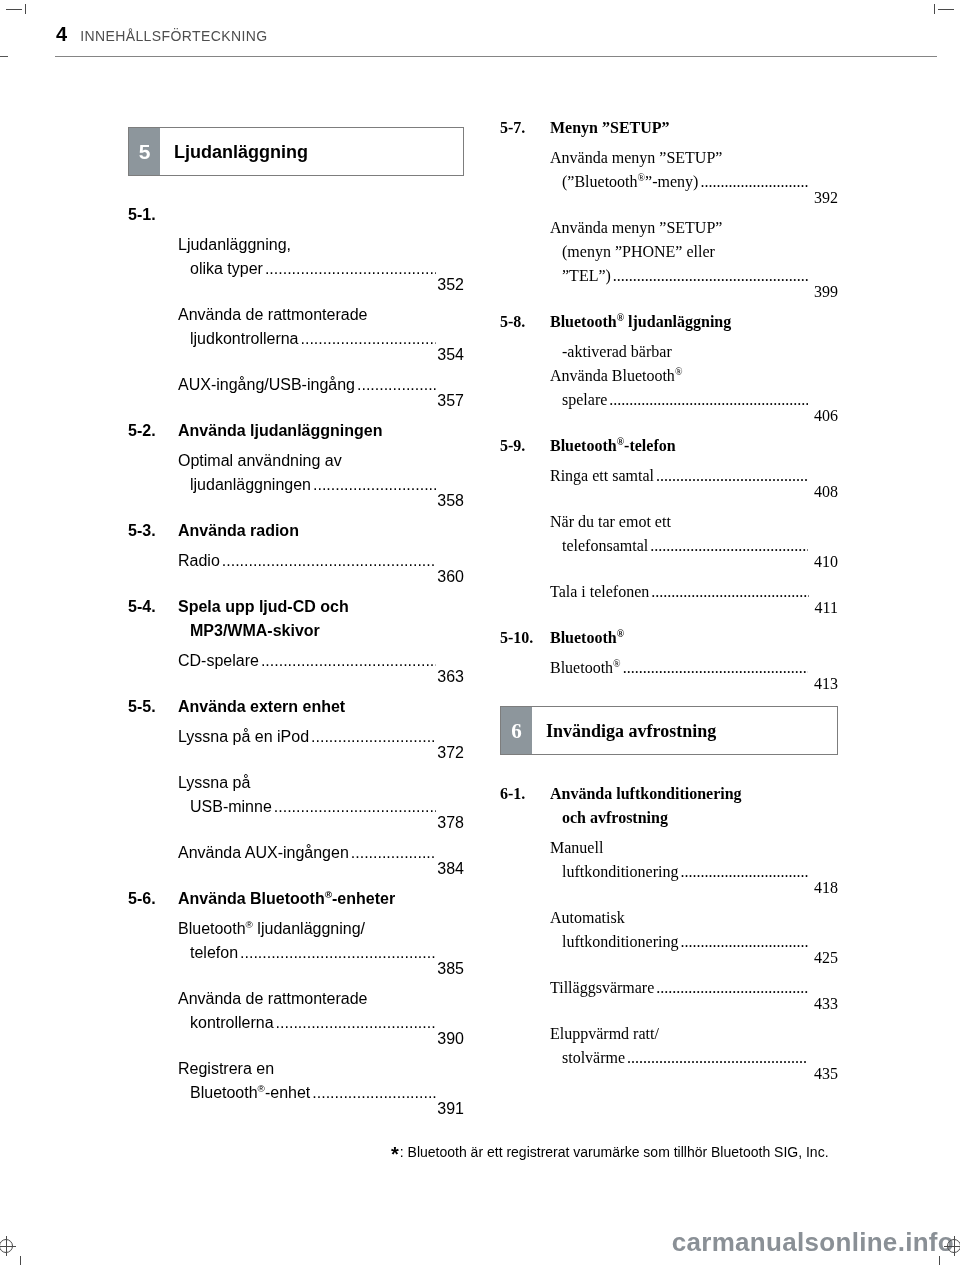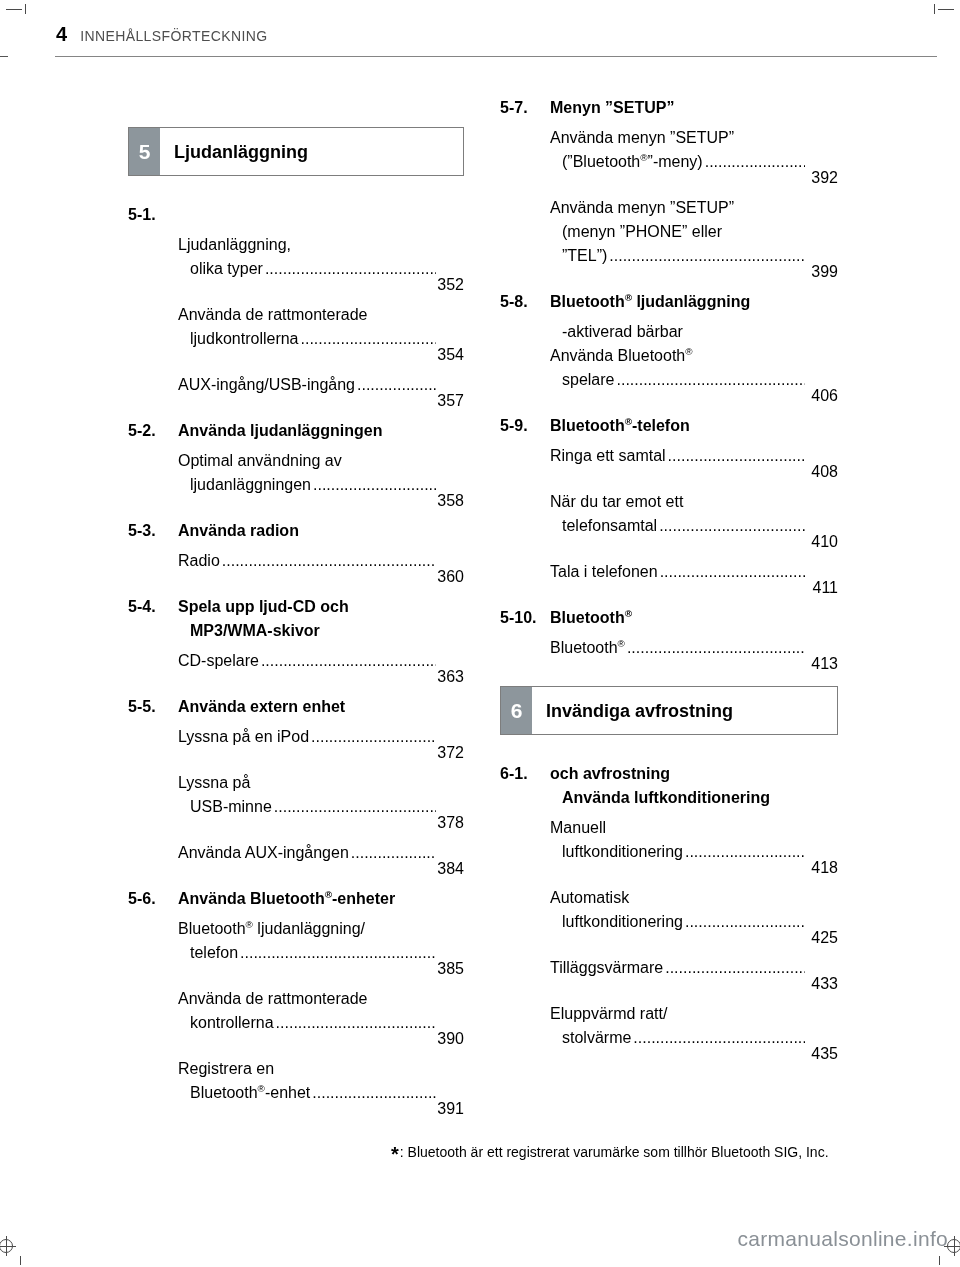--- a/index.html
+++ b/index.html
@@ -15,21 +15,21 @@
   
   .page-header { position:absolute; top:23px; left:56px; display:flex; align-items:baseline; gap:13px; }
   .page-number-big { font-size:20px; font-weight:bold; color:#000; }
   .header-title { font-size:14px; color:#4e4e4e; letter-spacing:0.4px; }
   .header-rule { position:absolute; top:56px; left:55px; width:882px; height:1px; background:#858585; }
   .edge-dash { position:absolute; top:56px; left:0; width:8px; height:1px; background:#555; }
 
   
   .col { position:absolute; font-size:16px; line-height:24px; color:#000; }
   .col-left  { top:127px; left:128px; width:336px; }
-  .col-right { top:96px; left:500px; width:338px; }
+  .col-right { top:116px; left:500px; width:338px;font-family:Liberation Serif, serif; }
 
   
   .banner { display:flex; height:49px; border:1px solid #7d7d7d; margin-bottom:27px; background:#fff; }
   .banner:not(:first-child) { margin-top:10px; }
   .banner-num { width:31px; flex:none; background:#8d969c; color:#fff; font-size:21px; font-weight:bold;
                 display:flex; align-items:center; justify-content:center; }
   .banner-title { flex:1; display:flex; align-items:center; padding-left:14px;
                   font-size:18px; font-weight:bold; color:#000; }
 
   
@@ -44,21 +44,21 @@
   .leader { flex:1 1 0; min-width:0; overflow:hidden; white-space:nowrap; margin:0 1px 0 2px; }
   .page-ref { flex:none;margin-top:16px; }
   .col-right .page-ref { margin-left:5px; }
   sup { font-size:62%; line-height:0; }
 
   
   .footnote { position:absolute; top:1143px; left:391px; font-size:14px; white-space:nowrap; }
   .footnote-star { font-size:20px; font-weight:bold; vertical-align:-4px; margin-right:1px; }
 
   
-  .watermark { position:absolute; top:1227px; right:12px; font-size:21px; color:#8a9096; letter-spacing:0.3px; }
+  .watermark { position:absolute; top:1227px; right:6px; font-size:26px; color:#8a9096; letter-spacing:0.3px;font-weight:bold; }
 
   
   .mark { position:absolute; background:#4a4a4a; }
   .reg-circle { position:absolute; width:20px; height:20px; }
   .reg-circle .c { position:absolute; left:3px; top:3px; width:14px; height:14px; border:1px solid #4a4a4a; border-radius:50%; }
   .reg-circle .h { position:absolute; left:0; top:10px; width:20px; height:1px; background:#4a4a4a; }
   .reg-circle .v { position:absolute; left:10px; top:0; width:1px; height:20px; background:#4a4a4a; }
 </style>
 </head>
 <body>
@@ -328,22 +328,22 @@
       </div>
     </div>
     <div class="banner">
       <div class="banner-num">6</div>
       <div class="banner-title">Invändiga avfrostning</div>
     </div>
     <div class="entry">
       <div class="entry-head">
         <span class="entry-label">6-1.</span>
         <div class="entry-title">
+          <div class="tl">Använda luftkonditionering</div>
           <div class="tl">och avfrostning</div>
-          <div class="tl">Använda luftkonditionering</div>
         </div>
       </div>
       <div class="item">
         <div class="item-line">
           <span class="item-text">Manuell</span>
         </div>
         <div class="item-line cont">
           <span class="item-text">luftkonditionering</span>
           <span class="leader">................................................................................................................................................................</span>
           <span class="page-ref">418</span>

